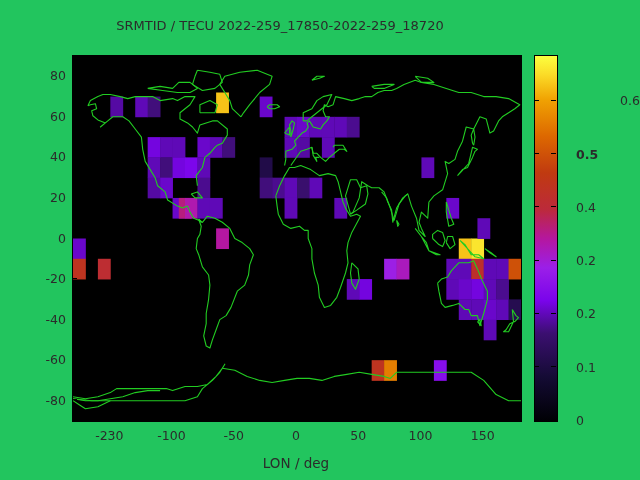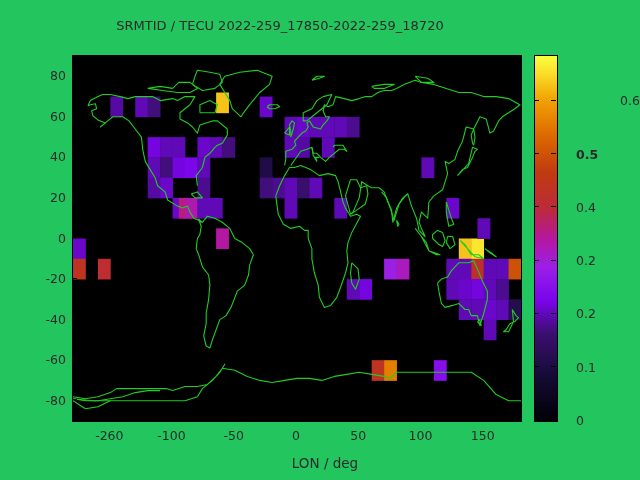--- a/index.html
+++ b/index.html
@@ -66,21 +66,20 @@
     background: #000000;
   }
   #xlabel {
     position: absolute;
     left: 0;
     top: 455px;
     width: 592px;
     text-align: center;
     font-size: 13.5px;
     color: #2b2b2b;
-    margin-left: 29px;
   }
   
   #colorbar-frame {
     position: absolute;
     left: 534px;
     top: 55px;
     width: 22px;
     height: 365px;
     border: 1px solid #000000;
     box-sizing: content-box;
@@ -252,21 +251,21 @@
       <div class="ytick-wrap" style="top: 318.611px;">-40</div>
       <div class="ytick-mark" style="left: 72px; top: 318.111px; width: 5px; height: 1px;"></div>
       <div class="ytick-wrap" style="top: 359.167px;">-60</div>
       <div class="ytick-mark" style="left: 72px; top: 358.667px; width: 5px; height: 1px;"></div>
       <div class="ytick-wrap" style="top: 399.722px;">-80</div>
       <div class="ytick-mark" style="left: 72px; top: 399.222px; width: 5px; height: 1px;"></div>
     </div>
 
   <div id="xlabel">LON / deg</div>
   <div id="xtick-container">
-      <div class="xtick-wrap" style="left: 109.333px;">-260</div>
+      <div class="xtick-wrap" style="left: 109.333px;">-230</div>
       <div class="xtick-mark" style="left: 108.833px; top: 415px; width: 1px; height: 5px;"></div>
       <div class="xtick-wrap" style="left: 171.556px;">-100</div>
       <div class="xtick-mark" style="left: 171.056px; top: 415px; width: 1px; height: 5px;"></div>
       <div class="xtick-wrap" style="left: 233.778px;">-50</div>
       <div class="xtick-mark" style="left: 233.278px; top: 415px; width: 1px; height: 5px;"></div>
       <div class="xtick-wrap" style="left: 296px;">0</div>
       <div class="xtick-mark" style="left: 295.5px; top: 415px; width: 1px; height: 5px;"></div>
       <div class="xtick-wrap" style="left: 358.222px;">50</div>
       <div class="xtick-mark" style="left: 357.722px; top: 415px; width: 1px; height: 5px;"></div>
       <div class="xtick-wrap" style="left: 420.444px;">100</div>

